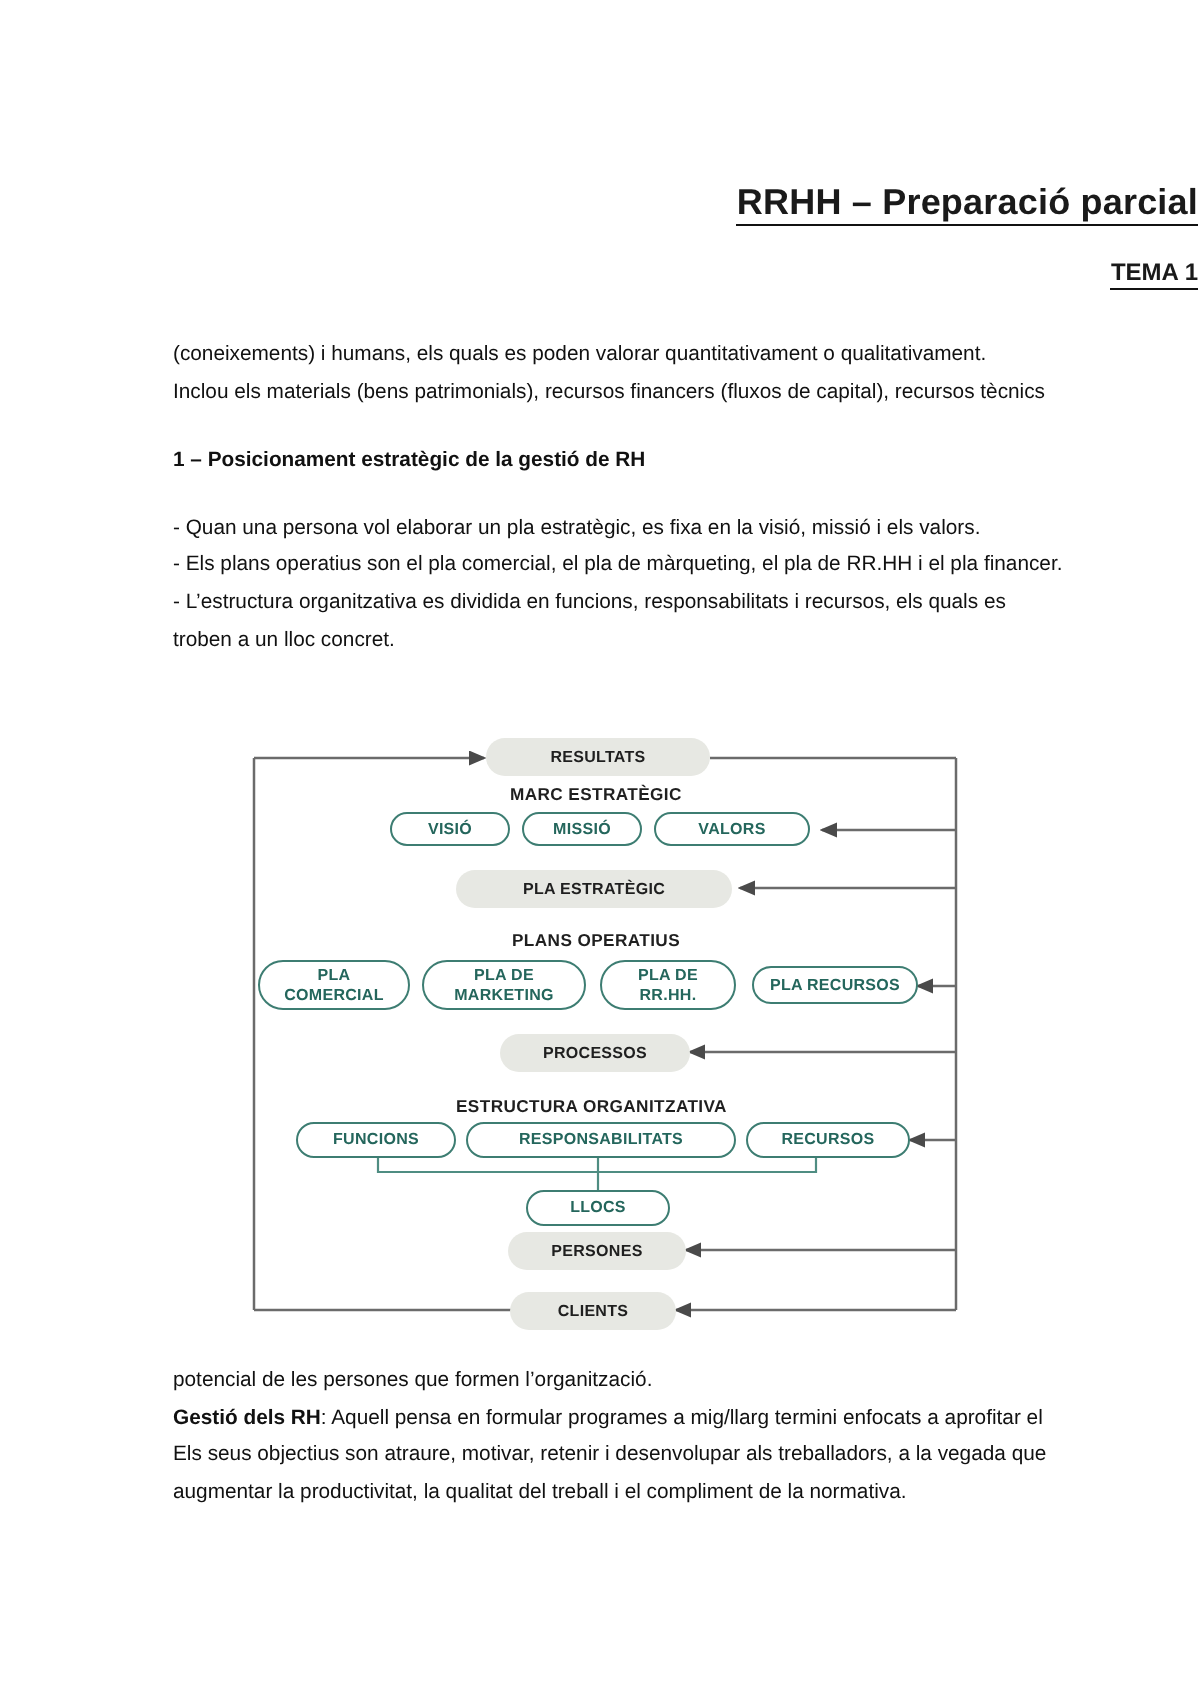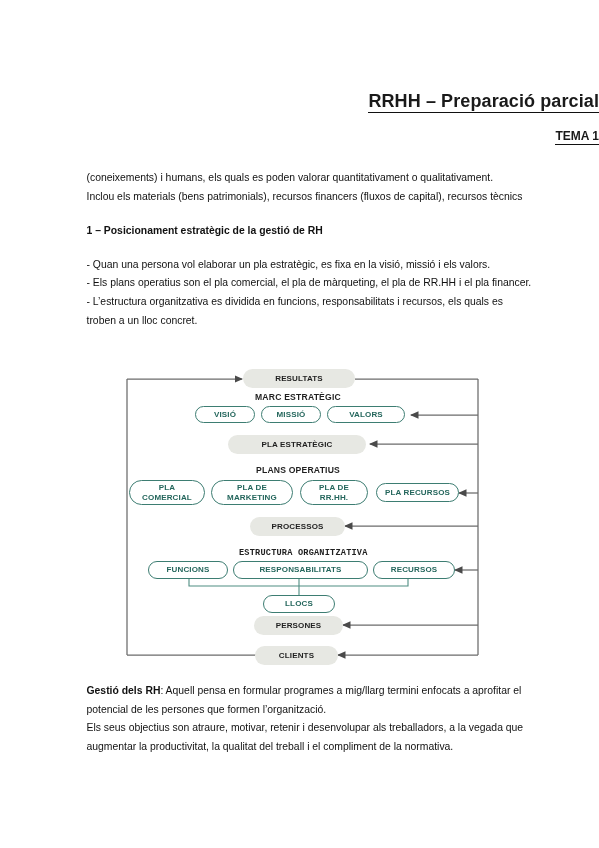--- a/index.html
+++ b/index.html
@@ -178,33 +178,33 @@
       <div class="node pill" style="left:14px; top:128px; width:76px; height:25px;">PLA
 COMERCIAL</div>
       <div class="node pill" style="left:96px; top:128px; width:82px; height:25px;">PLA DE
 MARKETING</div>
       <div class="node pill" style="left:185px; top:128px; width:68px; height:25px;">PLA DE
 RR.HH.</div>
       <div class="node pill" style="left:261px; top:131px; width:83px; height:19px;">PLA RECURSOS</div>
 
       <div class="node gray" style="left:135px; top:165px; width:95px; height:19px;">PROCESSOS</div>
 
-      <div class="grouphead" style="left:124px; top:196px;font-family:Liberation Mono, monospace;">ESTRUCTURA ORGANITZATIVA</div>
+      <div class="grouphead" style="left:113px; top:196px;">ESTRUCTURA ORGANITZATIVA</div>
       <div class="node pill" style="left:33px; top:209px; width:80px; height:18px;">FUNCIONS</div>
       <div class="node pill" style="left:118px; top:209px; width:135px; height:18px;">RESPONSABILITATS</div>
       <div class="node pill" style="left:258px; top:209px; width:82px; height:18px;">RECURSOS</div>
       <div class="node pill" style="left:148px; top:243px; width:72px; height:18px;">LLOCS</div>
 
       <div class="node gray" style="left:139px; top:264px; width:89px; height:19px;">PERSONES</div>
 
       <div class="node gray" style="left:140px; top:294px; width:83px; height:19px;">CLIENTS</div>
 
     </div>
   </div>
 
   <div class="body-block bottom1">
+    <div class="line">potencial de les persones que formen l’organització.</div>
     <div class="line"><b>Gestió dels RH</b><span>: Aquell pensa en formular programes a mig/llarg termini enfocats a aprofitar el</span></div>
-    <div class="line">potencial de les persones que formen l’organització.</div>
     <div class="line">Els seus objectius son atraure, motivar, retenir i desenvolupar als treballadors, a la vegada que</div>
     <div class="line">augmentar la productivitat, la qualitat del treball i el compliment de la normativa.</div>
   </div>
 
 </div>
 
 </body></html>

